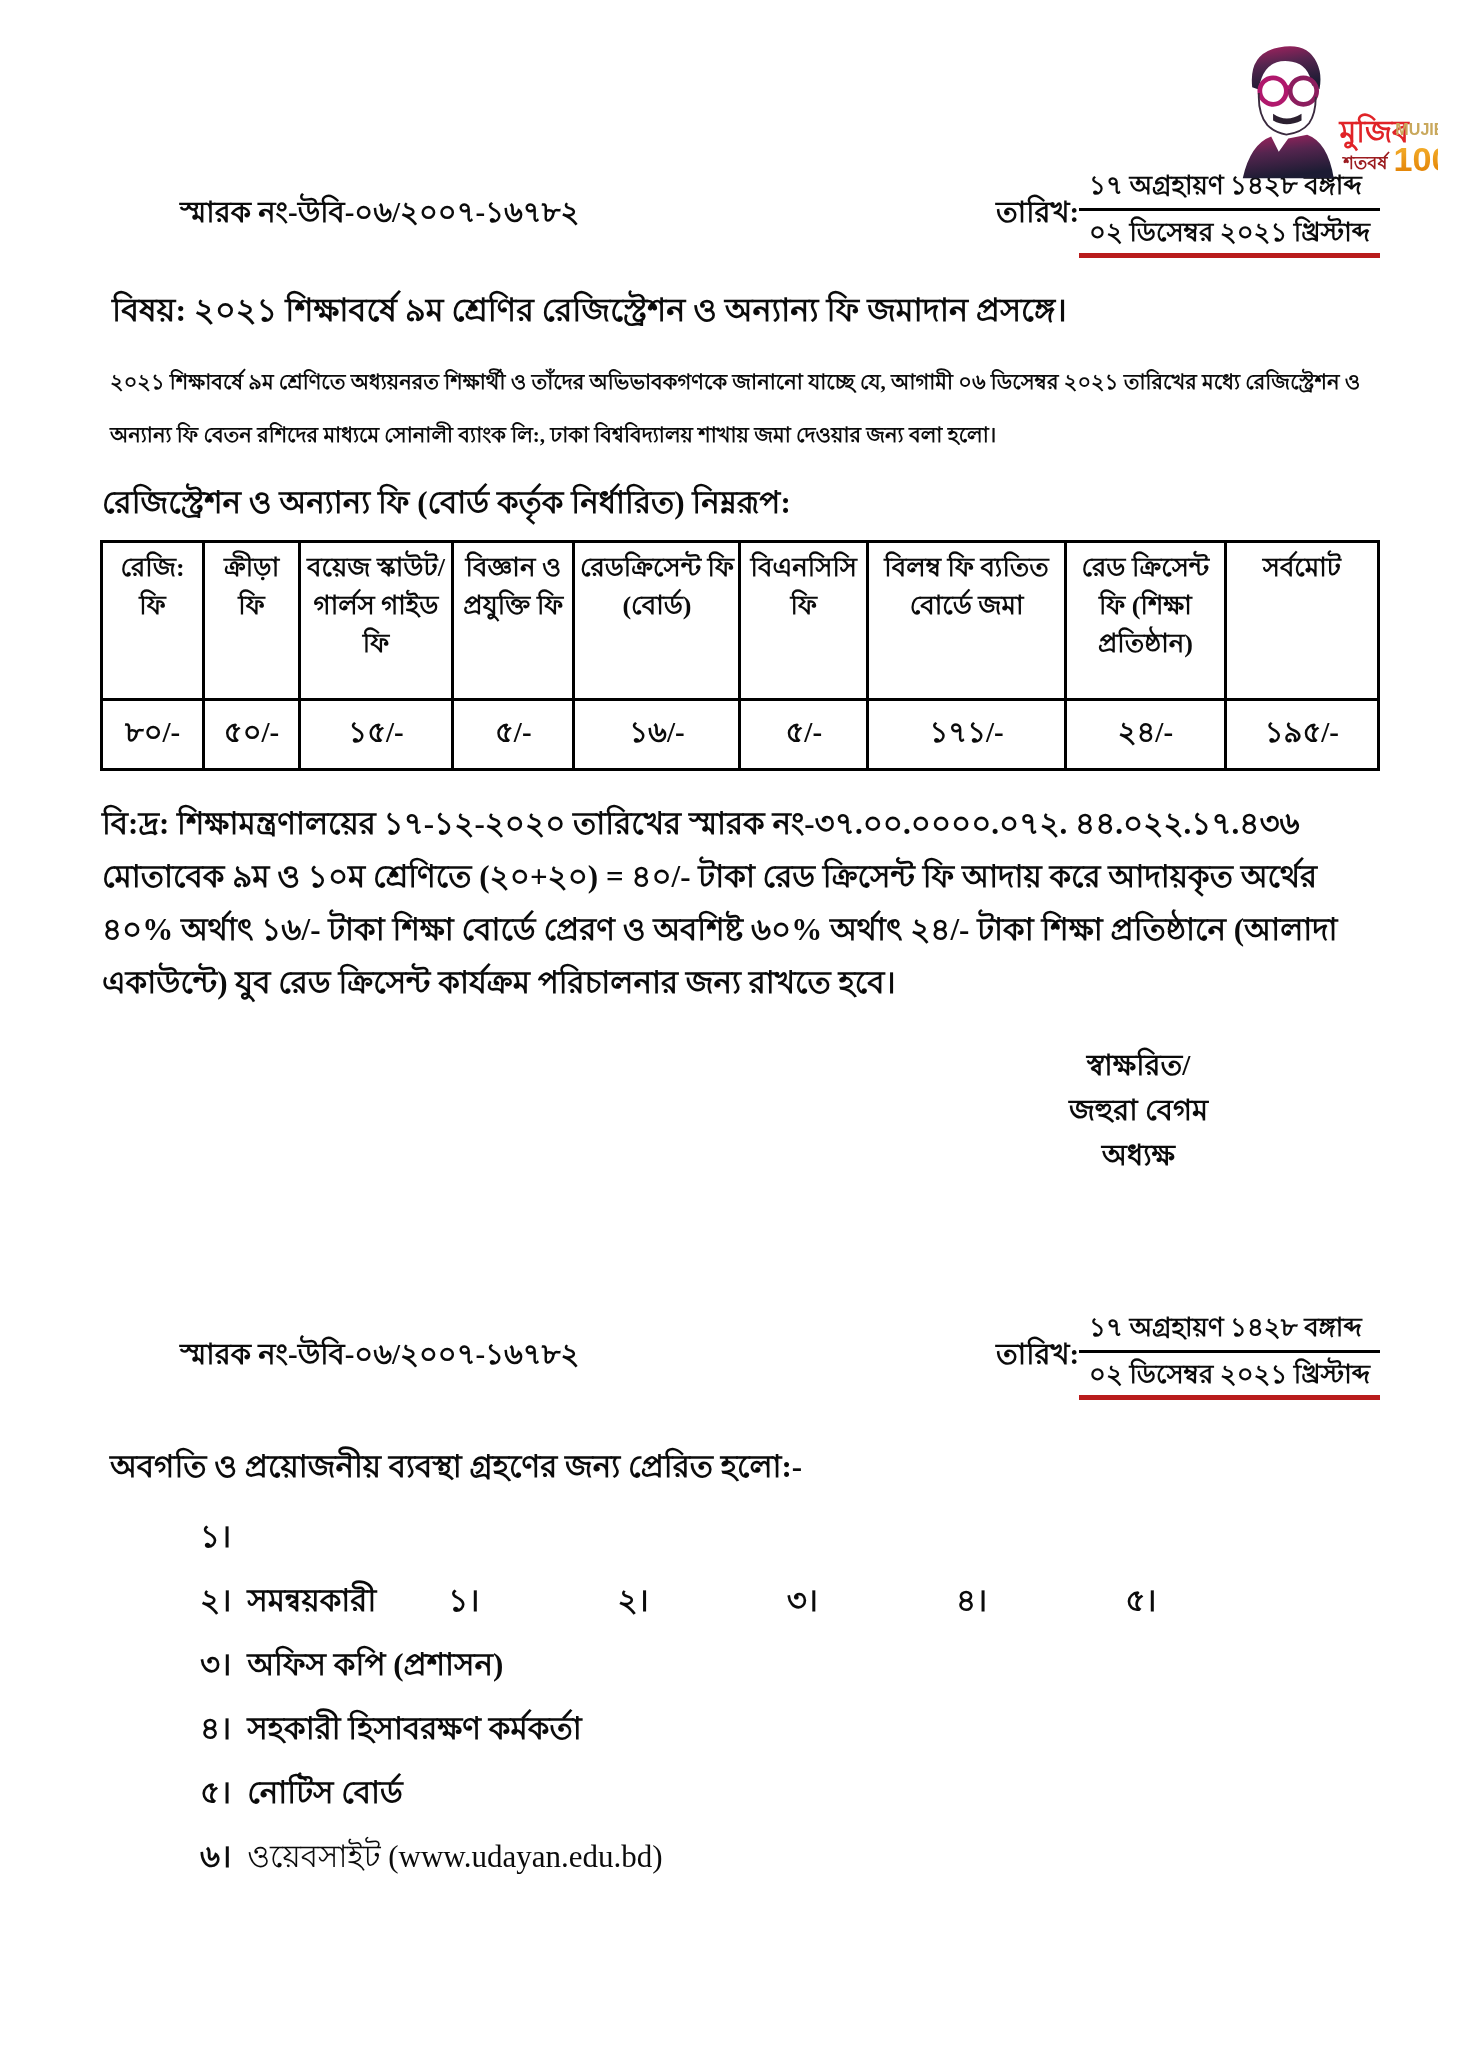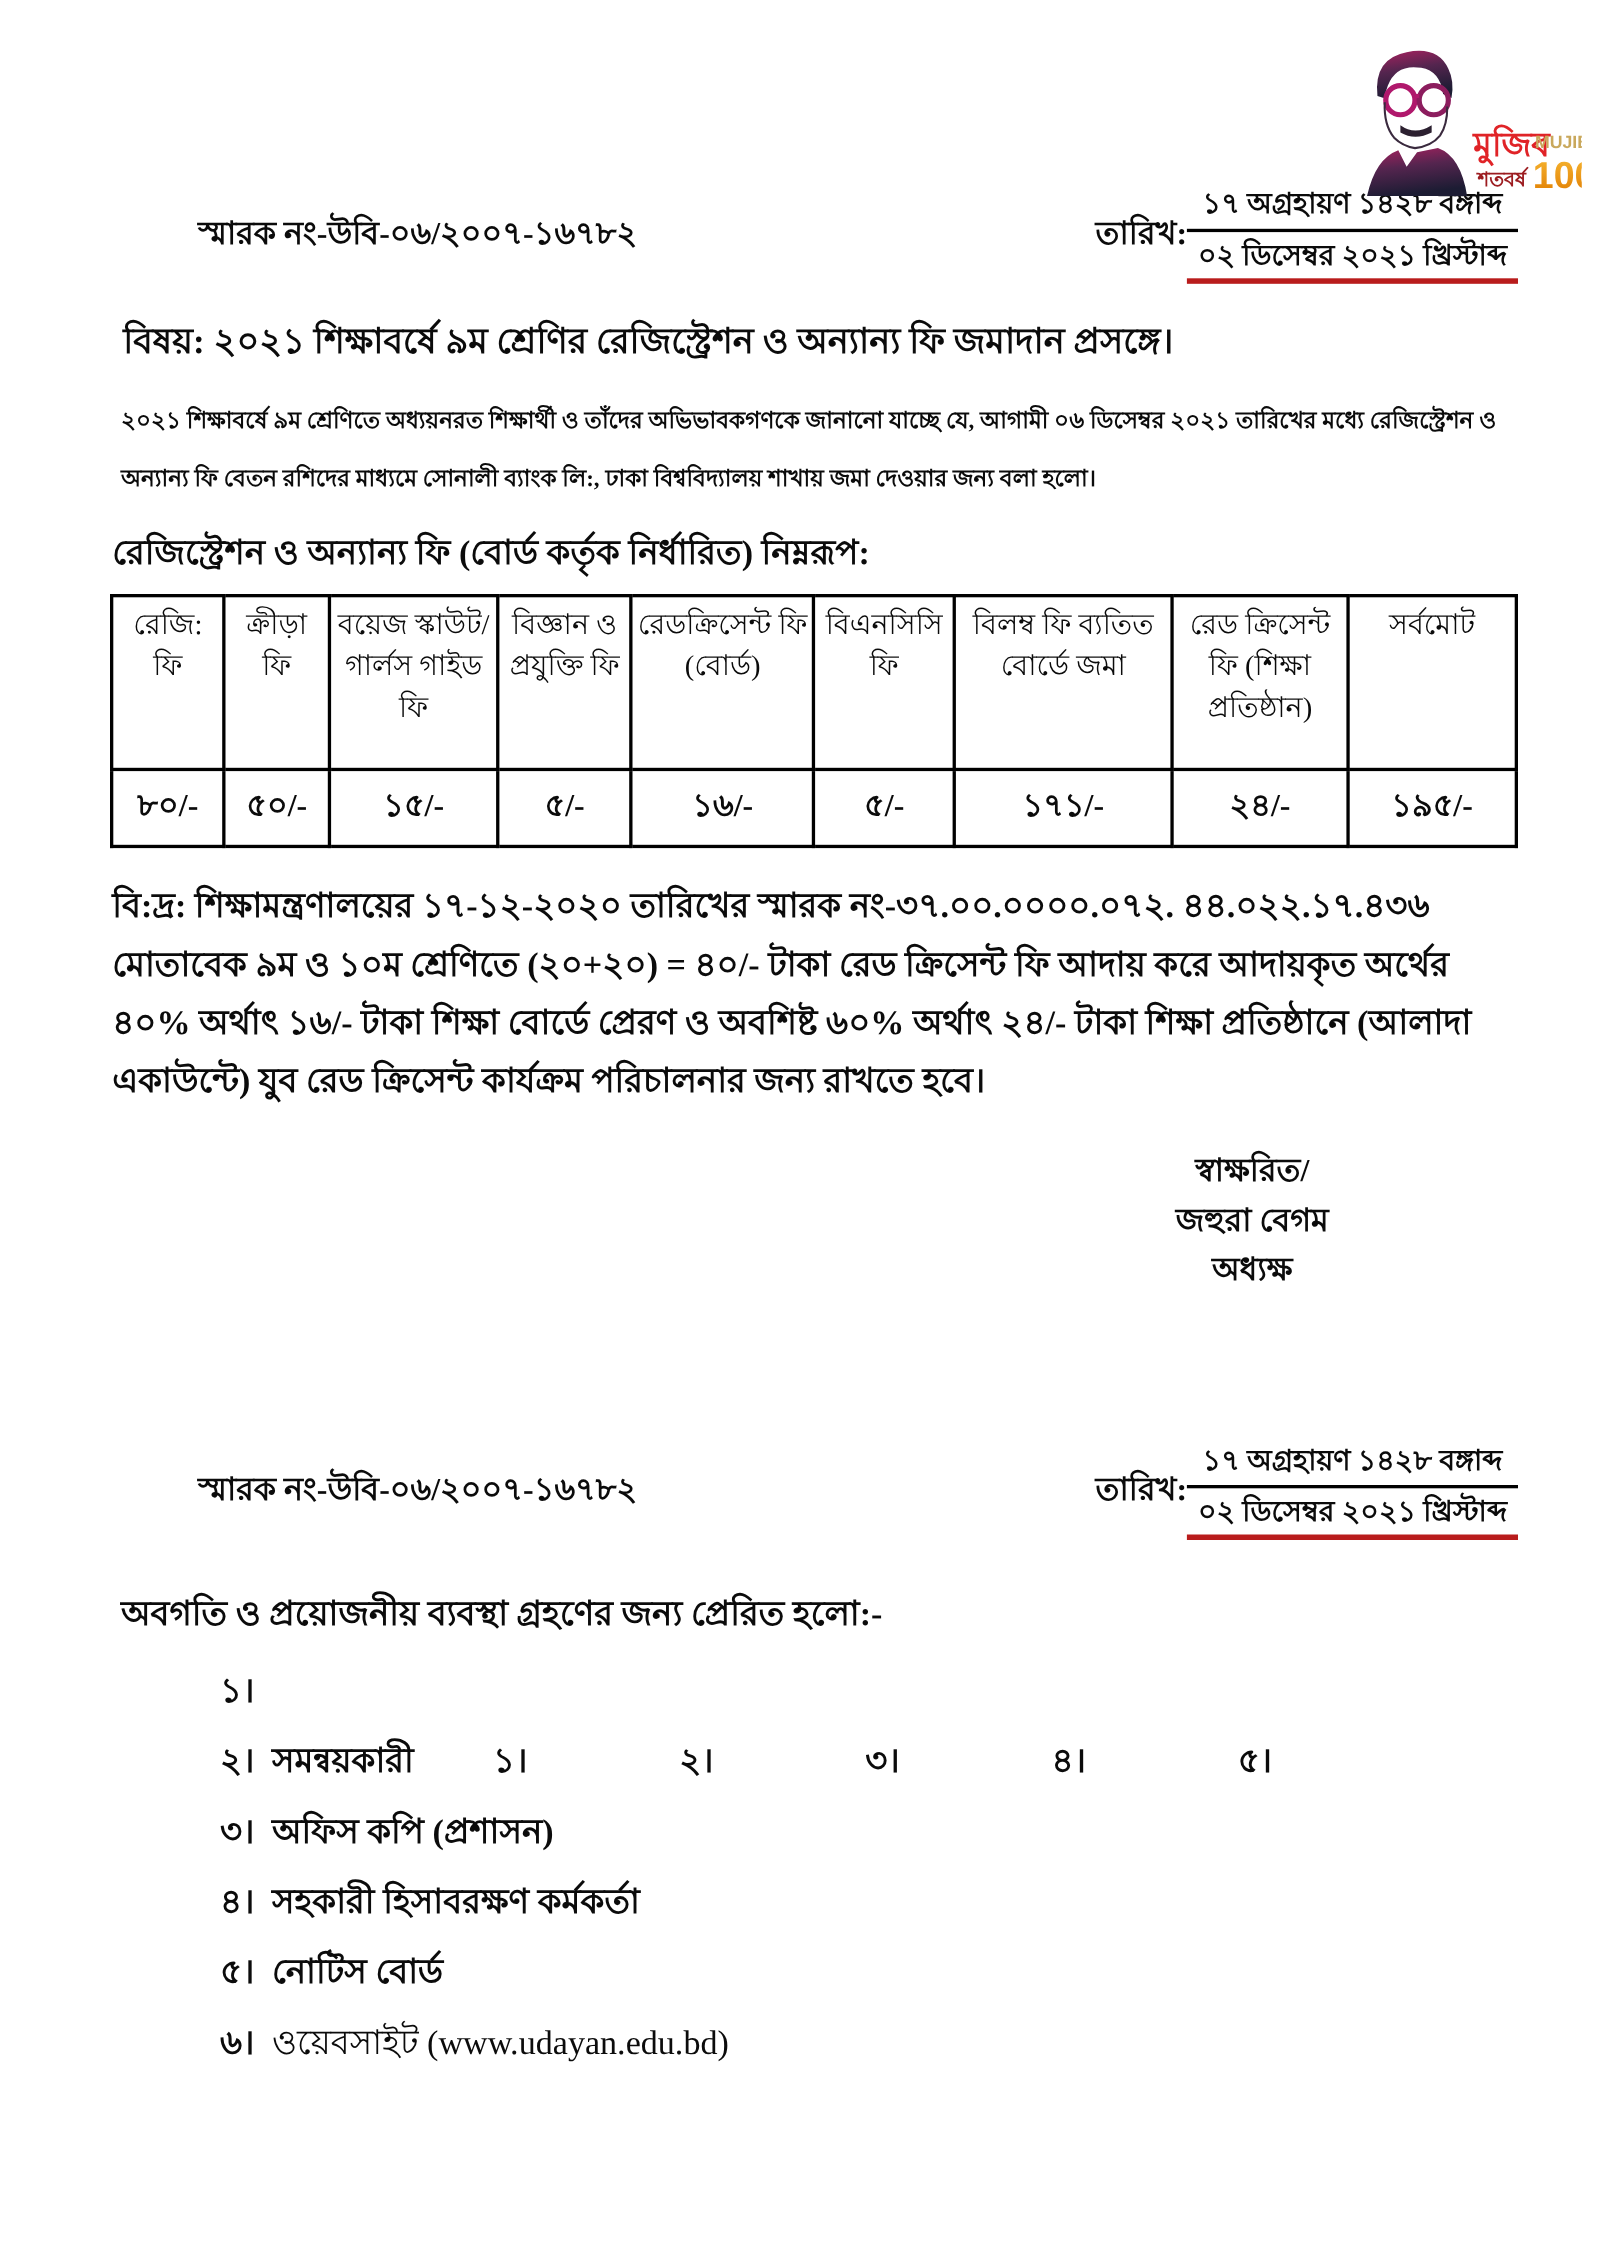--- a/index.html
+++ b/index.html
@@ -14,31 +14,31 @@
   .school-name { font-size:54px; font-weight:700; letter-spacing:1px; line-height:72px; }
   .notice-title { font-size:36px; font-weight:700; line-height:52px; margin-top:2px; }
   .logo-box { position:absolute; top:36px; right:26px; width:218px; height:148px; }
   .logo-box svg { width:100%; height:100%; }
   
   .memo-row { display:flex; align-items:center; margin-top:128px; }
   .memo-row.second { margin-top:132px; }
   .memo-number { font-size:29px; margin-left:80px; }
   .date-block { margin-left:auto; display:flex; align-items:center; }
   .date-label { font-size:29px; }
-  .date-stack { text-align:center; font-size:26px; line-height:36px; }
+  .date-stack { text-align:left; font-size:26px; line-height:36px; }
   .date-top { border-bottom:3px solid #000; padding:0 10px 4px 10px; }
   .date-bottom { border-bottom:5px solid #b91c1c; padding:4px 10px 2px 10px; }
   
   .subject-line { margin:28px 0 0 12px; font-size:32px; font-weight:700; line-height:48px; }
   .body-paragraph { margin:22px 0 0 10px; font-size:21px; line-height:53px; text-align:left; }
   
   .table-caption { margin:16px 0 10px 2px; font-size:31px; font-weight:700; }
   table.fee-table { width:100%; border-collapse:collapse; table-layout:fixed; }
   .fee-table th, .fee-table td { border:3px solid #000; text-align:center; }
-  .fee-table th { font-size:26px; font-weight:400; vertical-align:top; padding:6px 3px; height:158px; line-height:38px; box-sizing:border-box; }
+  .fee-table th { font-size:26px; font-weight:700; vertical-align:top; padding:6px 3px; height:158px; line-height:38px; box-sizing:border-box; }
   .fee-table td { font-size:29px; font-weight:600; padding:8px 0 10px 0; }
   
   .note-paragraph { margin:26px 0 0 2px; font-size:31px; line-height:53px; }
   
   .signature-block { width:fit-content; margin:34px 172px 0 auto; text-align:center; font-size:29px; line-height:45px; }
   
   .dist-intro { margin:42px 0 0 10px; font-size:31px; font-weight:600; }
   .dist-list { margin:14px 0 0 100px; font-size:31px; }
   .dist-item { display:flex; align-items:baseline; margin-top:22px; line-height:42px; }
   .dist-num { margin-right:16px; }

